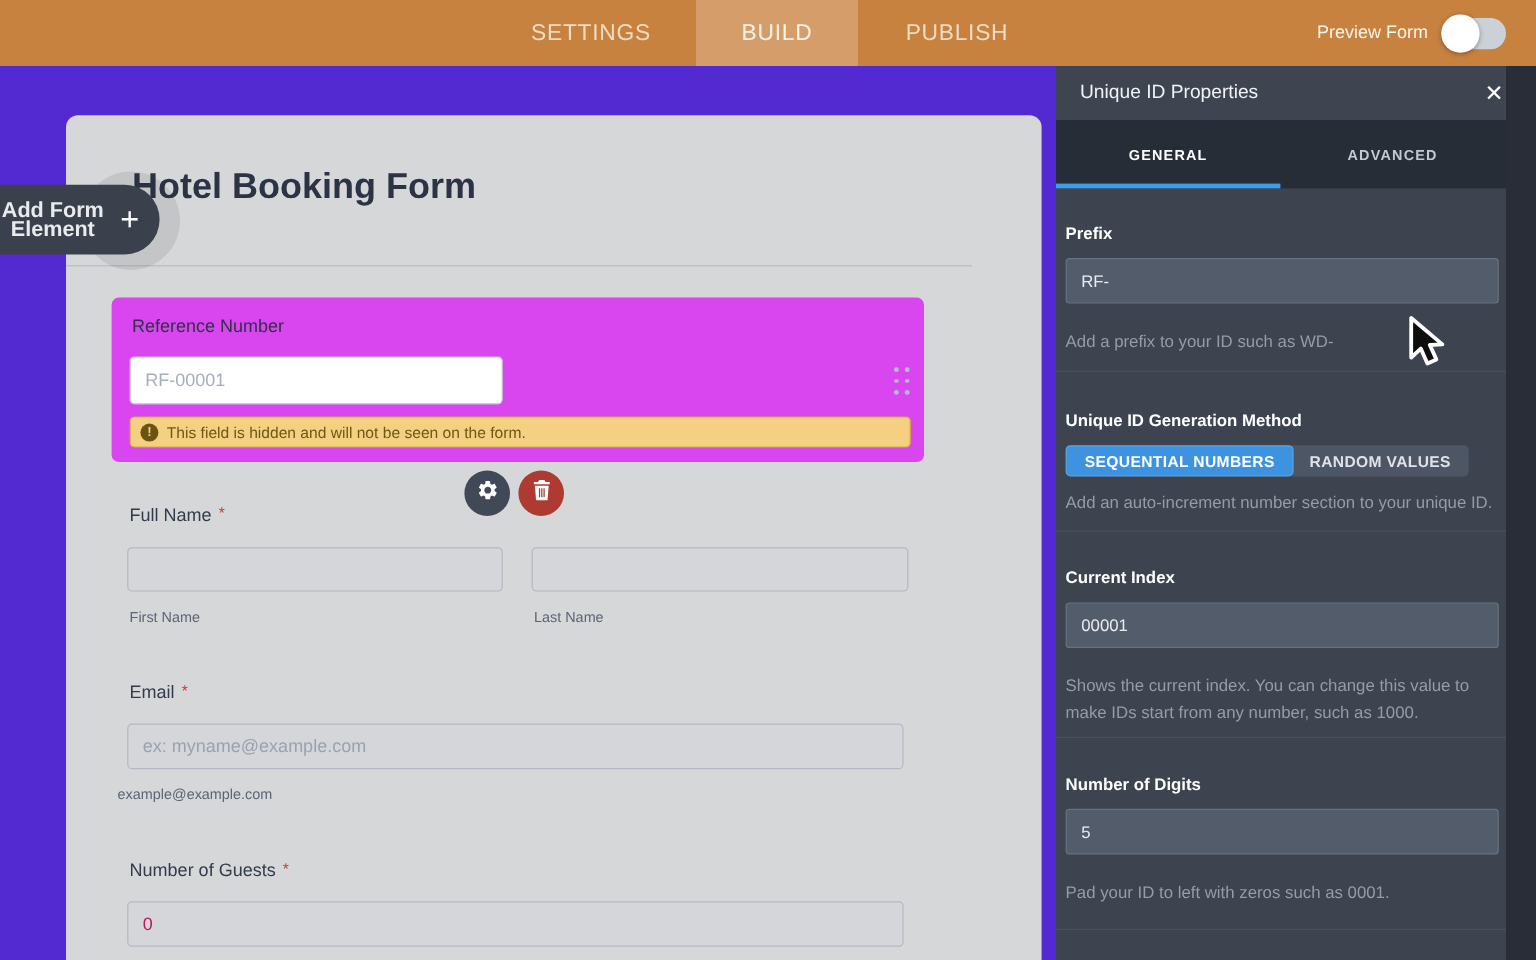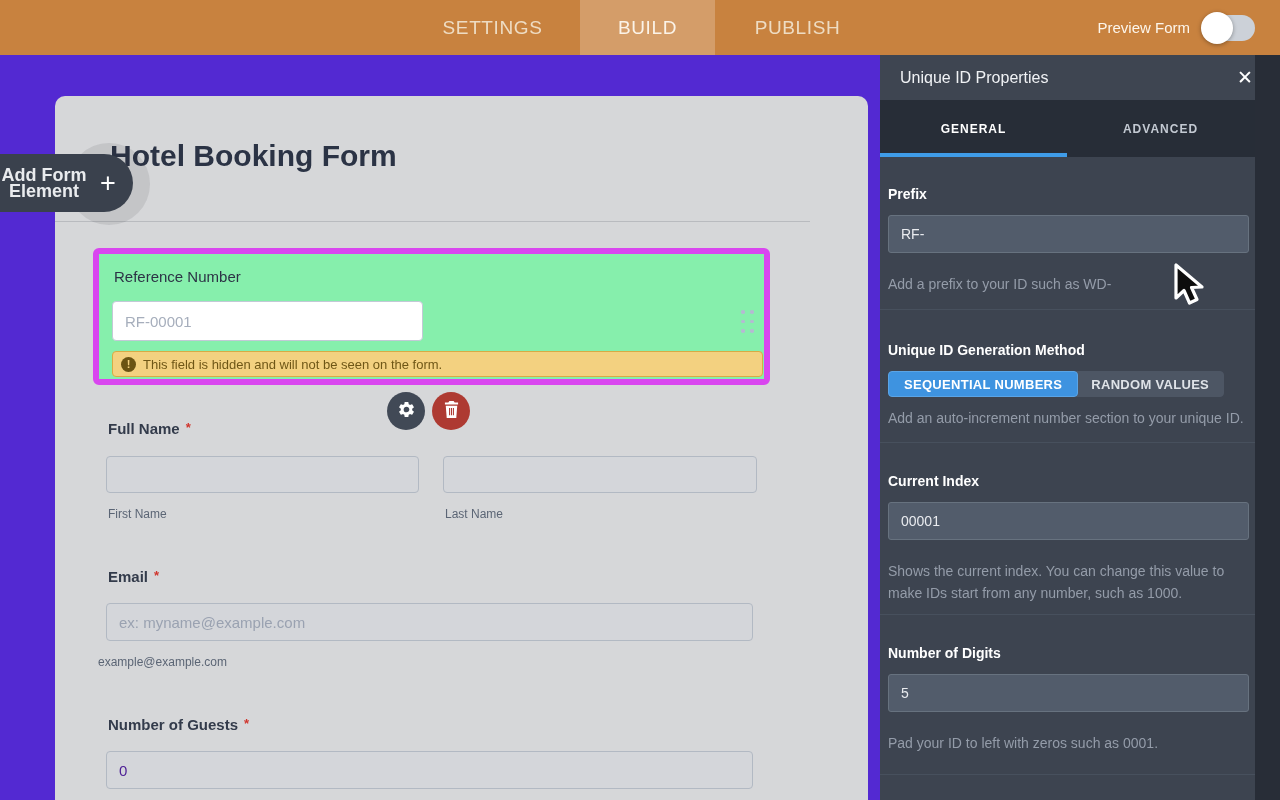--- a/index.html
+++ b/index.html
@@ -24,39 +24,39 @@
   .form-card { position:absolute; left:55px; top:41px; width:813px; height:704px; background:#d6d7d9; border-radius:10px 10px 0 0; }
   .form-header { position:absolute; left:0; top:0; width:755px; height:126px; border-bottom:1px solid #b9bbbf; }
   .form-title { position:absolute; left:55px; top:43px; font-size:30px; font-weight:bold; color:#2b3345; }
 
   .halo { position:absolute; left:68px; top:88px; width:82px; height:82px; border-radius:50%; background:rgba(35,40,52,0.10); z-index:3; }
   .add-pill { position:absolute; left:0; top:99px; width:133px; height:58px; background:#3a414d; border-radius:0 29px 29px 0; z-index:4; display:flex; align-items:center; cursor:pointer; }
   .add-pill-text { width:88px; text-align:center; font-size:18px; line-height:16px; color:#e9ebee;font-weight:bold; }
   .add-plus { width:40px; text-align:center; font-size:27px; font-weight:300; color:#ffffff; line-height:40px; }
 
   
-  .ref-card { position:absolute; left:38px; top:152px; width:677px; height:137px; background:#86efac; border:6px solid #d946ef; border-radius:6px; }
+  .ref-card { position:absolute; left:38px; top:152px; width:677px; height:137px; background:#d946ef; border:2px solid #d946ef; border-radius:6px; }
   .ref-label { position:absolute; left:15px; top:14px; font-size:15px; color:#2c3345; }
   .ref-input { position:absolute; left:13px; top:47px; width:311px; height:40px; background:#fff; border:1px solid #c2c9d6; border-radius:4px; padding:0 12px; font-size:15px; color:#5a6474; font-family:"Liberation Sans", sans-serif; }
   .ref-input::placeholder { color:#a6aebc; }
   .drag-dots { position:absolute; right:10px; top:56px; display:grid; grid-template-columns:4px 4px; grid-gap:6px 5px; cursor:grab; }
   .drag-dots span { width:3.5px; height:3.5px; border-radius:50%; background:#b4bad2; }
   .warning { position:absolute; left:13px; top:97px; width:651px; height:26px; background:#f3d180; border:1px solid #d7ab44; border-radius:4px; display:flex; align-items:center; gap:7px; padding-left:8px; }
   .warn-icon { width:15px; height:15px; border-radius:50%; background:#6b5413; color:#f3d180; font-size:11px; font-weight:bold; display:flex; align-items:center; justify-content:center; flex:none; }
   .warn-text { font-size:13px; color:#6f5716; }
 
   
   .circle-btn { position:absolute; width:38px; height:38px; border-radius:50%; display:flex; align-items:center; justify-content:center; cursor:pointer; z-index:4; }
   .gear-btn { left:332px; top:296px; background:#414956; }
   .trash-btn { left:377px; top:296px; background:#ae3a32; }
 
   
-  .f-label { position:absolute; font-size:15px; font-weight:bold; color:#333b4b; }
+  .f-label { position:absolute; font-size:15px; font-weight:normal; color:#333b4b; }
   .f-label .req { color:#d0342c; font-size:13px; margin-left:6px; vertical-align:2px; }
-  .f-input { position:absolute; background:#d4d6da; border:1px solid #b2b9c3; border-radius:4px; padding:0 12px; font-size:15px; color:#4c1d95; font-family:"Liberation Sans", sans-serif; }
+  .f-input { position:absolute; background:#d4d6da; border:1px solid #b2b9c3; border-radius:4px; padding:0 12px; font-size:15px; color:#be185d; font-family:"Liberation Sans", sans-serif; }
   .f-input::placeholder { color:#9aa2b1; }
   .f-sub { position:absolute; font-size:12px; color:#5b6575; }
 
   
   .panel { position:absolute; left:880px; top:55px; width:400px; height:745px; background:#3d4450; z-index:5; }
   .panel-gutter { position:absolute; right:0; top:0; width:25px; height:745px; background:#282d37; z-index:2; }
   .panel-header { position:absolute; left:0; top:0; width:400px; height:45px; background:#3e4551; display:flex; align-items:center; }
   .panel-title { margin-left:20px; font-size:16px; color:#f0f2f5; }
   .panel-close { position:absolute; right:27px; top:11px; font-size:19px; color:#ffffff; cursor:pointer; z-index:3; }
   .panel-tabs { position:absolute; left:0; top:45px; width:400px; height:57px; background:#272d37; display:flex; }

